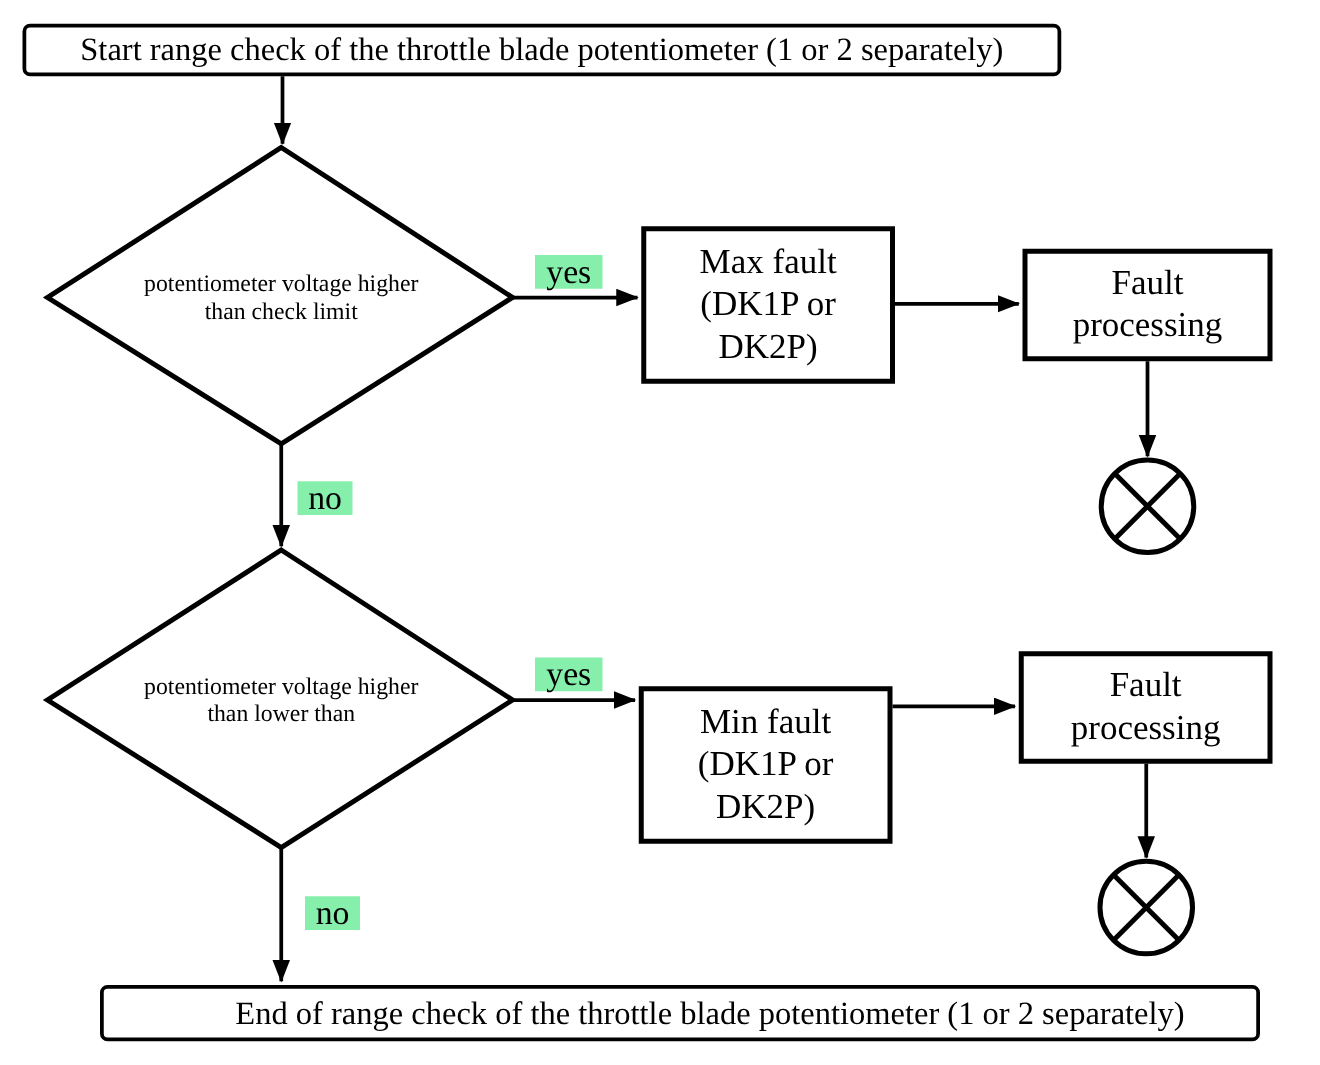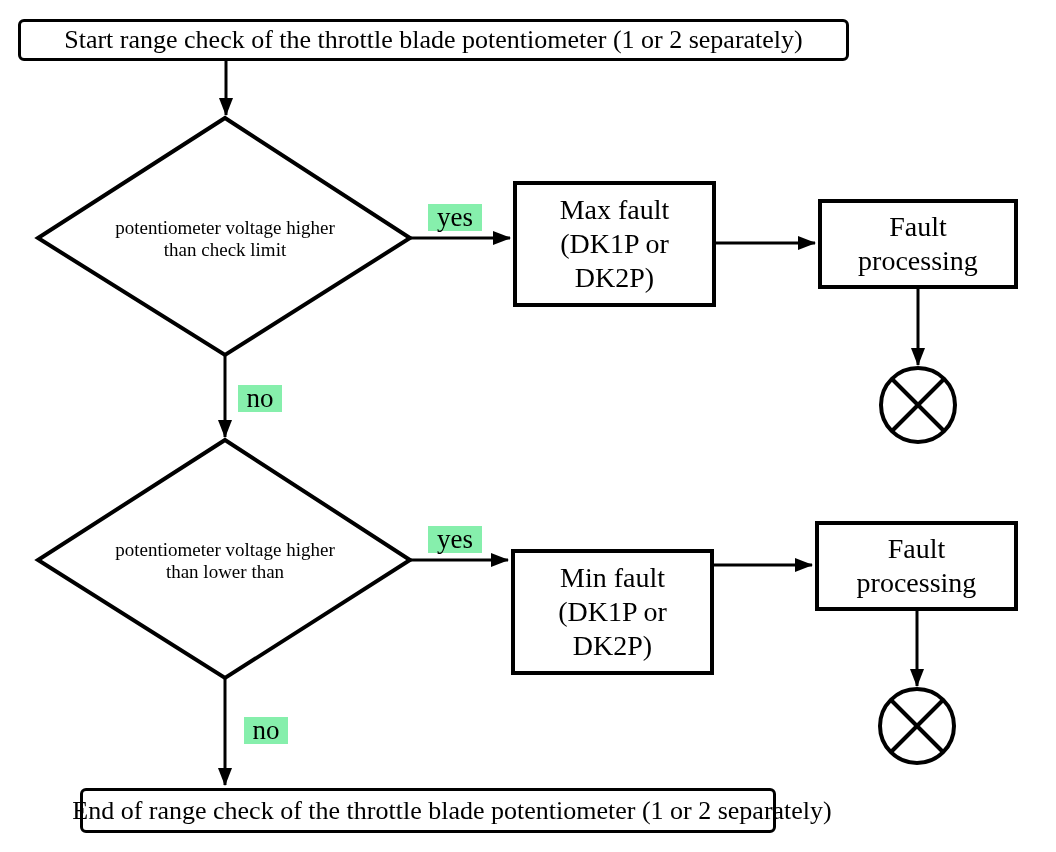--- a/index.html
+++ b/index.html
@@ -125,21 +125,21 @@
     <div>Min fault</div>
     <div>(DK1P or</div>
     <div>DK2P)</div>
   </div>
 
   <div class="node process" style="left:815px; top:521px; width:203px; height:90px;">
     <div>Fault</div>
     <div>processing</div>
   </div>
 
-  <div class="node terminator" style="left:80px; top:788px; width:696px; height:45px;padding-left:48px;">
+  <div class="node terminator" style="left:80px; top:788px; width:928px; height:45px;padding-left:48px;">
     <span>End of range check of the throttle blade potentiometer (1 or 2 separately)</span>
   </div>
 
   <div class="edge-label" style="left:428px; top:204px; width:50px;">yes</div>
   <div class="edge-label" style="left:238px; top:385px; width:40px;">no</div>
   <div class="edge-label" style="left:428px; top:526px; width:50px;">yes</div>
   <div class="edge-label" style="left:244px; top:717px; width:40px;">no</div>
 
 </div>
 

